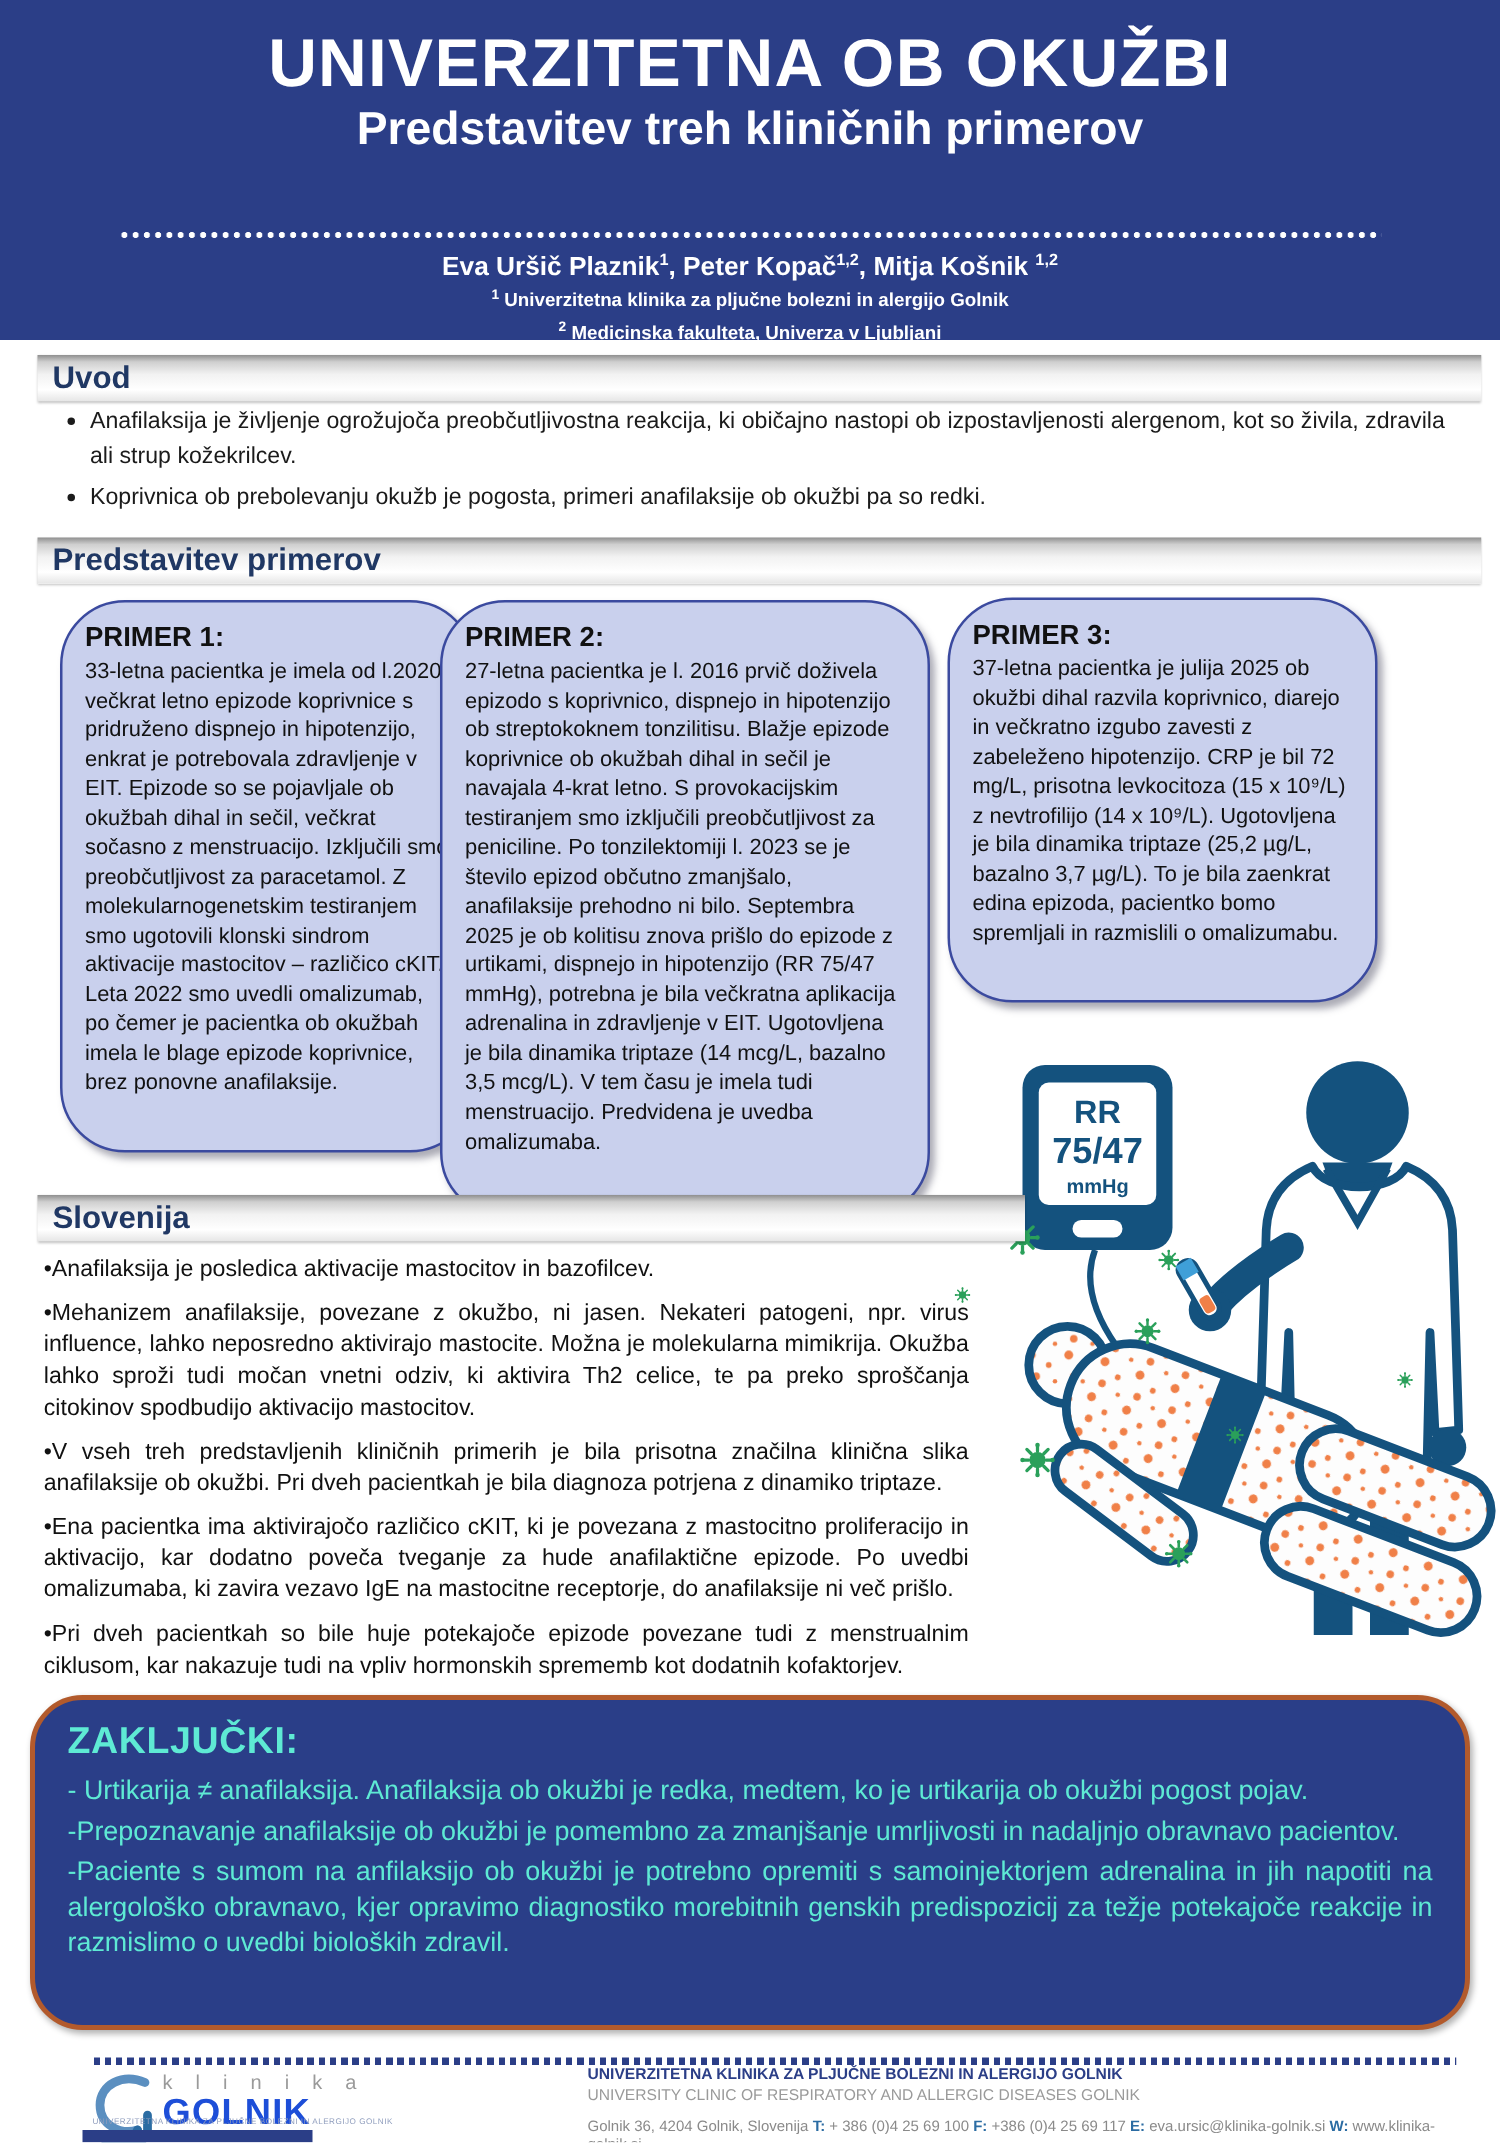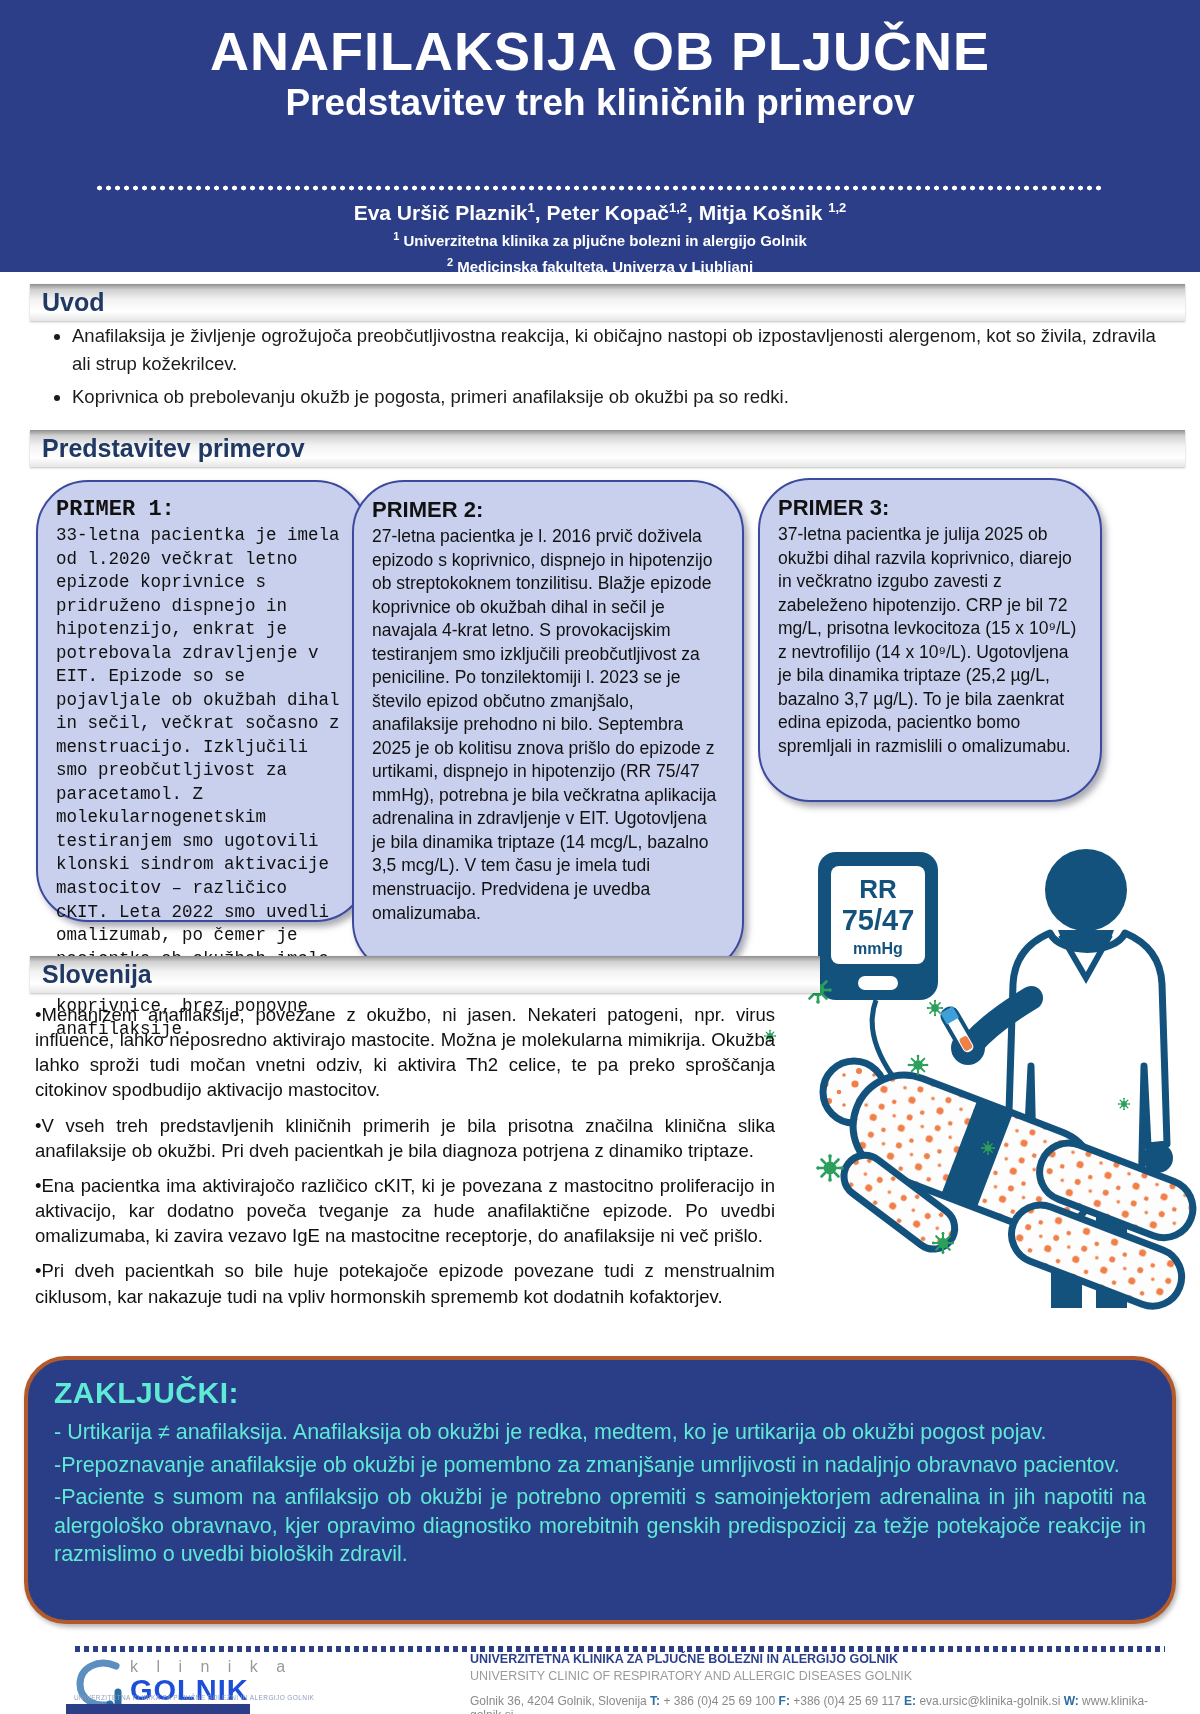--- a/index.html
+++ b/index.html
@@ -29,21 +29,21 @@
   
   .intro{position:absolute;top:322px;left:50px;width:1100px;margin:0;padding-left:22px;
          font-size:18.5px;line-height:1.5;color:#1b1b1b;}
   .intro li{margin-bottom:5px;}
 
   
   .case{position:absolute;top:480px;background:#c9d0ed;border:2.5px solid #3b4a9f;border-radius:52px;
         box-shadow:4px 5px 6px rgba(90,90,110,.5);box-sizing:border-box;padding:15px 18px;color:#111;}
   .case h3{margin:0 0 2px 0;font-size:22px;font-weight:bold;}
   .case p{margin:0;font-size:17.5px;line-height:1.345;}
-  #case1{left:36px;width:332px;height:442px;font-family:Liberation Mono, monospace;}
+  #case1{left:48px;width:332px;height:442px;}
   #case2{left:352px;width:392px;height:494px;}
   #case3{left:758px;width:344px;height:324px;top:478px;}
 
   
   .disc-wrap{position:absolute;top:1002px;left:35px;width:740px;}
   .disc{margin:0 0 10px 0;font-size:18.5px;line-height:1.36;text-align:justify;color:#111;}
   .disc::before{content:"\2022";}
 
   
   .concl{position:absolute;top:1356px;left:24px;width:1152px;height:268px;background:#2a3e88;
@@ -68,21 +68,21 @@
   .contact b{color:#2b6ca3;}
 
   .illus{position:absolute;left:758px;top:808px;width:442px;height:532px;}
 </style>
 </head>
 <body>
 
 <div class="poster">
 
   <div class="hdr">
-    <div class="title">ANAFILAKSIJA OB PLJUČNE</div>
+    <div class="title">UNIVERZITETNA OB OKUŽBI</div>
     <div class="subtitle">Predstavitev treh kliničnih primerov</div>
     <div class="dotline"></div>
     <div class="authors">
       <span>Eva Uršič Plaznik</span><sup>1</sup><span>, Peter Kopač</span><sup>1,2</sup><span>,  Mitja Košnik </span><sup>1,2</sup>
     </div>
     <div class="affil a1"><sup>1</sup><span> Univerzitetna klinika za pljučne bolezni in alergijo Golnik</span></div>
     <div class="affil a2"><sup>2</sup><span> Medicinska fakulteta, Univerza v Ljubljani</span></div>
   </div>
 
   <div class="secbar" id="bar-uvod">Uvod</div>
@@ -173,20 +173,21 @@
       <use href="#virus" transform="translate(12,228) scale(0.45)"></use>
       <use href="#virus" transform="translate(72,360)"></use>
       <use href="#virus" transform="translate(185,435) scale(0.8)"></use>
       <use href="#virus" transform="translate(230,340) scale(0.5)"></use>
       <use href="#virus" transform="translate(366,296) scale(0.45)"></use>
     </g>
   </svg>
 
   <div class="secbar" id="bar-razprava">Slovenija</div>
   <div class="disc-wrap">
+    <p class="disc">Anafilaksija je posledica aktivacije mastocitov in bazofilcev.</p>
     <p class="disc">Mehanizem anafilaksije, povezane z okužbo, ni jasen. Nekateri patogeni, npr. virus influence, lahko neposredno aktivirajo mastocite. Možna je molekularna mimikrija. Okužba lahko sproži tudi močan vnetni odziv, ki aktivira Th2 celice, te pa preko sproščanja citokinov spodbudijo aktivacijo mastocitov.</p>
     <p class="disc">V vseh treh predstavljenih kliničnih primerih je bila prisotna značilna klinična slika anafilaksije ob okužbi.  Pri dveh pacientkah je bila diagnoza potrjena z dinamiko triptaze.</p>
     <p class="disc">Ena pacientka ima aktivirajočo različico cKIT, ki je povezana z mastocitno proliferacijo in aktivacijo, kar dodatno poveča tveganje za hude anafilaktične epizode. Po uvedbi omalizumaba,  ki zavira vezavo IgE na mastocitne receptorje, do anafilaksije ni več prišlo.</p>
     <p class="disc">Pri dveh pacientkah so bile huje potekajoče epizode povezane tudi z menstrualnim ciklusom, kar nakazuje tudi na vpliv hormonskih sprememb kot dodatnih kofaktorjev.</p>
   </div>
 
   <div class="concl">
     <h2>ZAKLJUČKI:</h2>
     <p>- Urtikarija ≠ anafilaksija. Anafilaksija ob okužbi je redka, medtem, ko je urtikarija ob okužbi pogost pojav.</p>
     <p>-Prepoznavanje anafilaksije ob okužbi je pomembno za zmanjšanje umrljivosti in nadaljnjo obravnavo pacientov.</p>

